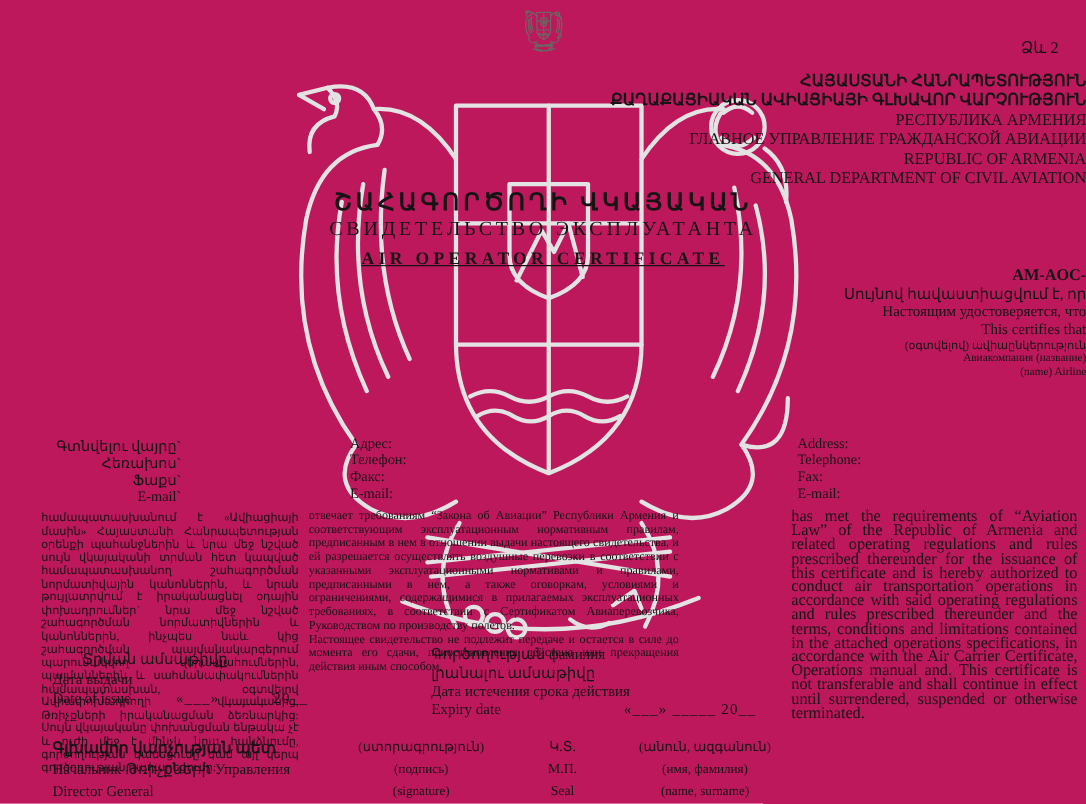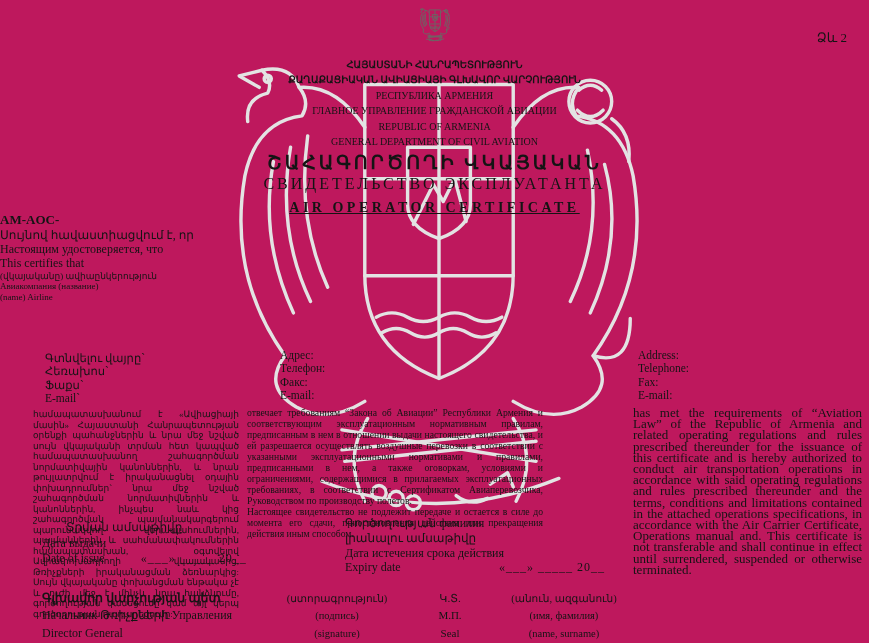--- a/index.html
+++ b/index.html
@@ -6,33 +6,33 @@
   .page{position:relative;width:869px;height:643px;background:#be185d;overflow:hidden;
         font-family:Liberation Serif, serif;color:#141414;}
   svg{display:block;}
   .defs-holder{position:absolute;width:0;height:0;overflow:hidden;}
 
   .watermark{position:absolute;left:152px;top:-4px;width:574px;height:628px;color:#e3e3e3;z-index:0;--sw:2.4;}
   .top-emblem{position:absolute;left:50%;top:3px;transform:translateX(-50%);width:42px;height:47px;color:#6d6464;z-index:2;--sw:9;}
   .form-no{position:absolute;top:30px;right:22px;font-size:13px;z-index:2;}
 
   .header{position:absolute;top:57px;left:0;right:0;text-align:center;z-index:2;}
-  .h-sm{font-size:10px;line-height:15.4px;}
+  .h-sm{font-size:13px;line-height:15.4px;text-align:right;}
   .b{font-weight:bold;}
   .t-hy{font-size:19px;font-weight:bold;letter-spacing:3px;margin-top:4px;line-height:20px;}
   .t-ru{font-size:16px;letter-spacing:3px;margin-top:2px;line-height:18px;}
   .t-en{font-size:14px;font-weight:bold;letter-spacing:3.5px;margin-top:6px;line-height:17px;text-decoration:underline;}
 
-  .certify{position:absolute;top:212px;left:0;right:0;text-align:left;z-index:2;}
+  .certify{position:absolute;top:212px;left:0;right:0;text-align:right;z-index:2;}
   .aoc{font-size:13px;font-weight:bold;line-height:16px;}
   .c-line{font-size:12px;line-height:14.2px;}
   .c-small{font-size:9px;line-height:10.8px;}
 
   .contacts{position:absolute;z-index:2;font-size:11.5px;line-height:13.4px;}
-  .contacts.hy{left:45px;top:352px;}
+  .contacts.hy{left:45px;top:352px;text-align:right;}
   .contacts.ru{left:280px;top:349px;}
   .contacts.en{left:638px;top:349px;}
 
   .par{position:absolute;z-index:2;text-align:justify;}
   .par-hy{left:33px;top:409px;width:206px;font-size:9px;line-height:10.5px;}
   .par-ru{left:247px;top:407px;width:296px;font-size:9.7px;line-height:11px;}
   .par-en{left:633px;top:407px;width:229px;font-size:13px;line-height:11.2px;}
 
   .date-issue{position:absolute;left:42px;top:520px;width:268px;z-index:2;font-size:12px;line-height:15.5px;}
   .di-hy{margin-left:24px;}
@@ -122,21 +122,21 @@
     <div class="t-hy">ՇԱՀԱԳՈՐԾՈՂԻ ՎԿԱՅԱԿԱՆ</div>
     <div class="t-ru">СВИДЕТЕЛЬСТВО ЭКСПЛУАТАНТА</div>
     <div class="t-en">AIR OPERATOR CERTIFICATE</div>
   </div>
 
   <div class="certify">
     <div class="aoc">AM-AOC-</div>
     <div class="c-line">Սույնով հավաստիացվում է, որ</div>
     <div class="c-line">Настоящим удостоверяется, что</div>
     <div class="c-line">This certifies that</div>
-    <div class="c-small">(վկայականը) ավիաընկերություն</div>
+    <div class="c-small">(օգտվելով) ավիաընկերություն</div>
     <div class="c-small">Авиакомпания (название)</div>
     <div class="c-small">(name) Airline</div>
   </div>
 
   <div class="contacts hy">
     <div>Գտնվելու վայրը`</div>
     <div>Հեռախոս`</div>
     <div>Ֆաքս`</div>
     <div>E-mail`</div>
   </div>

